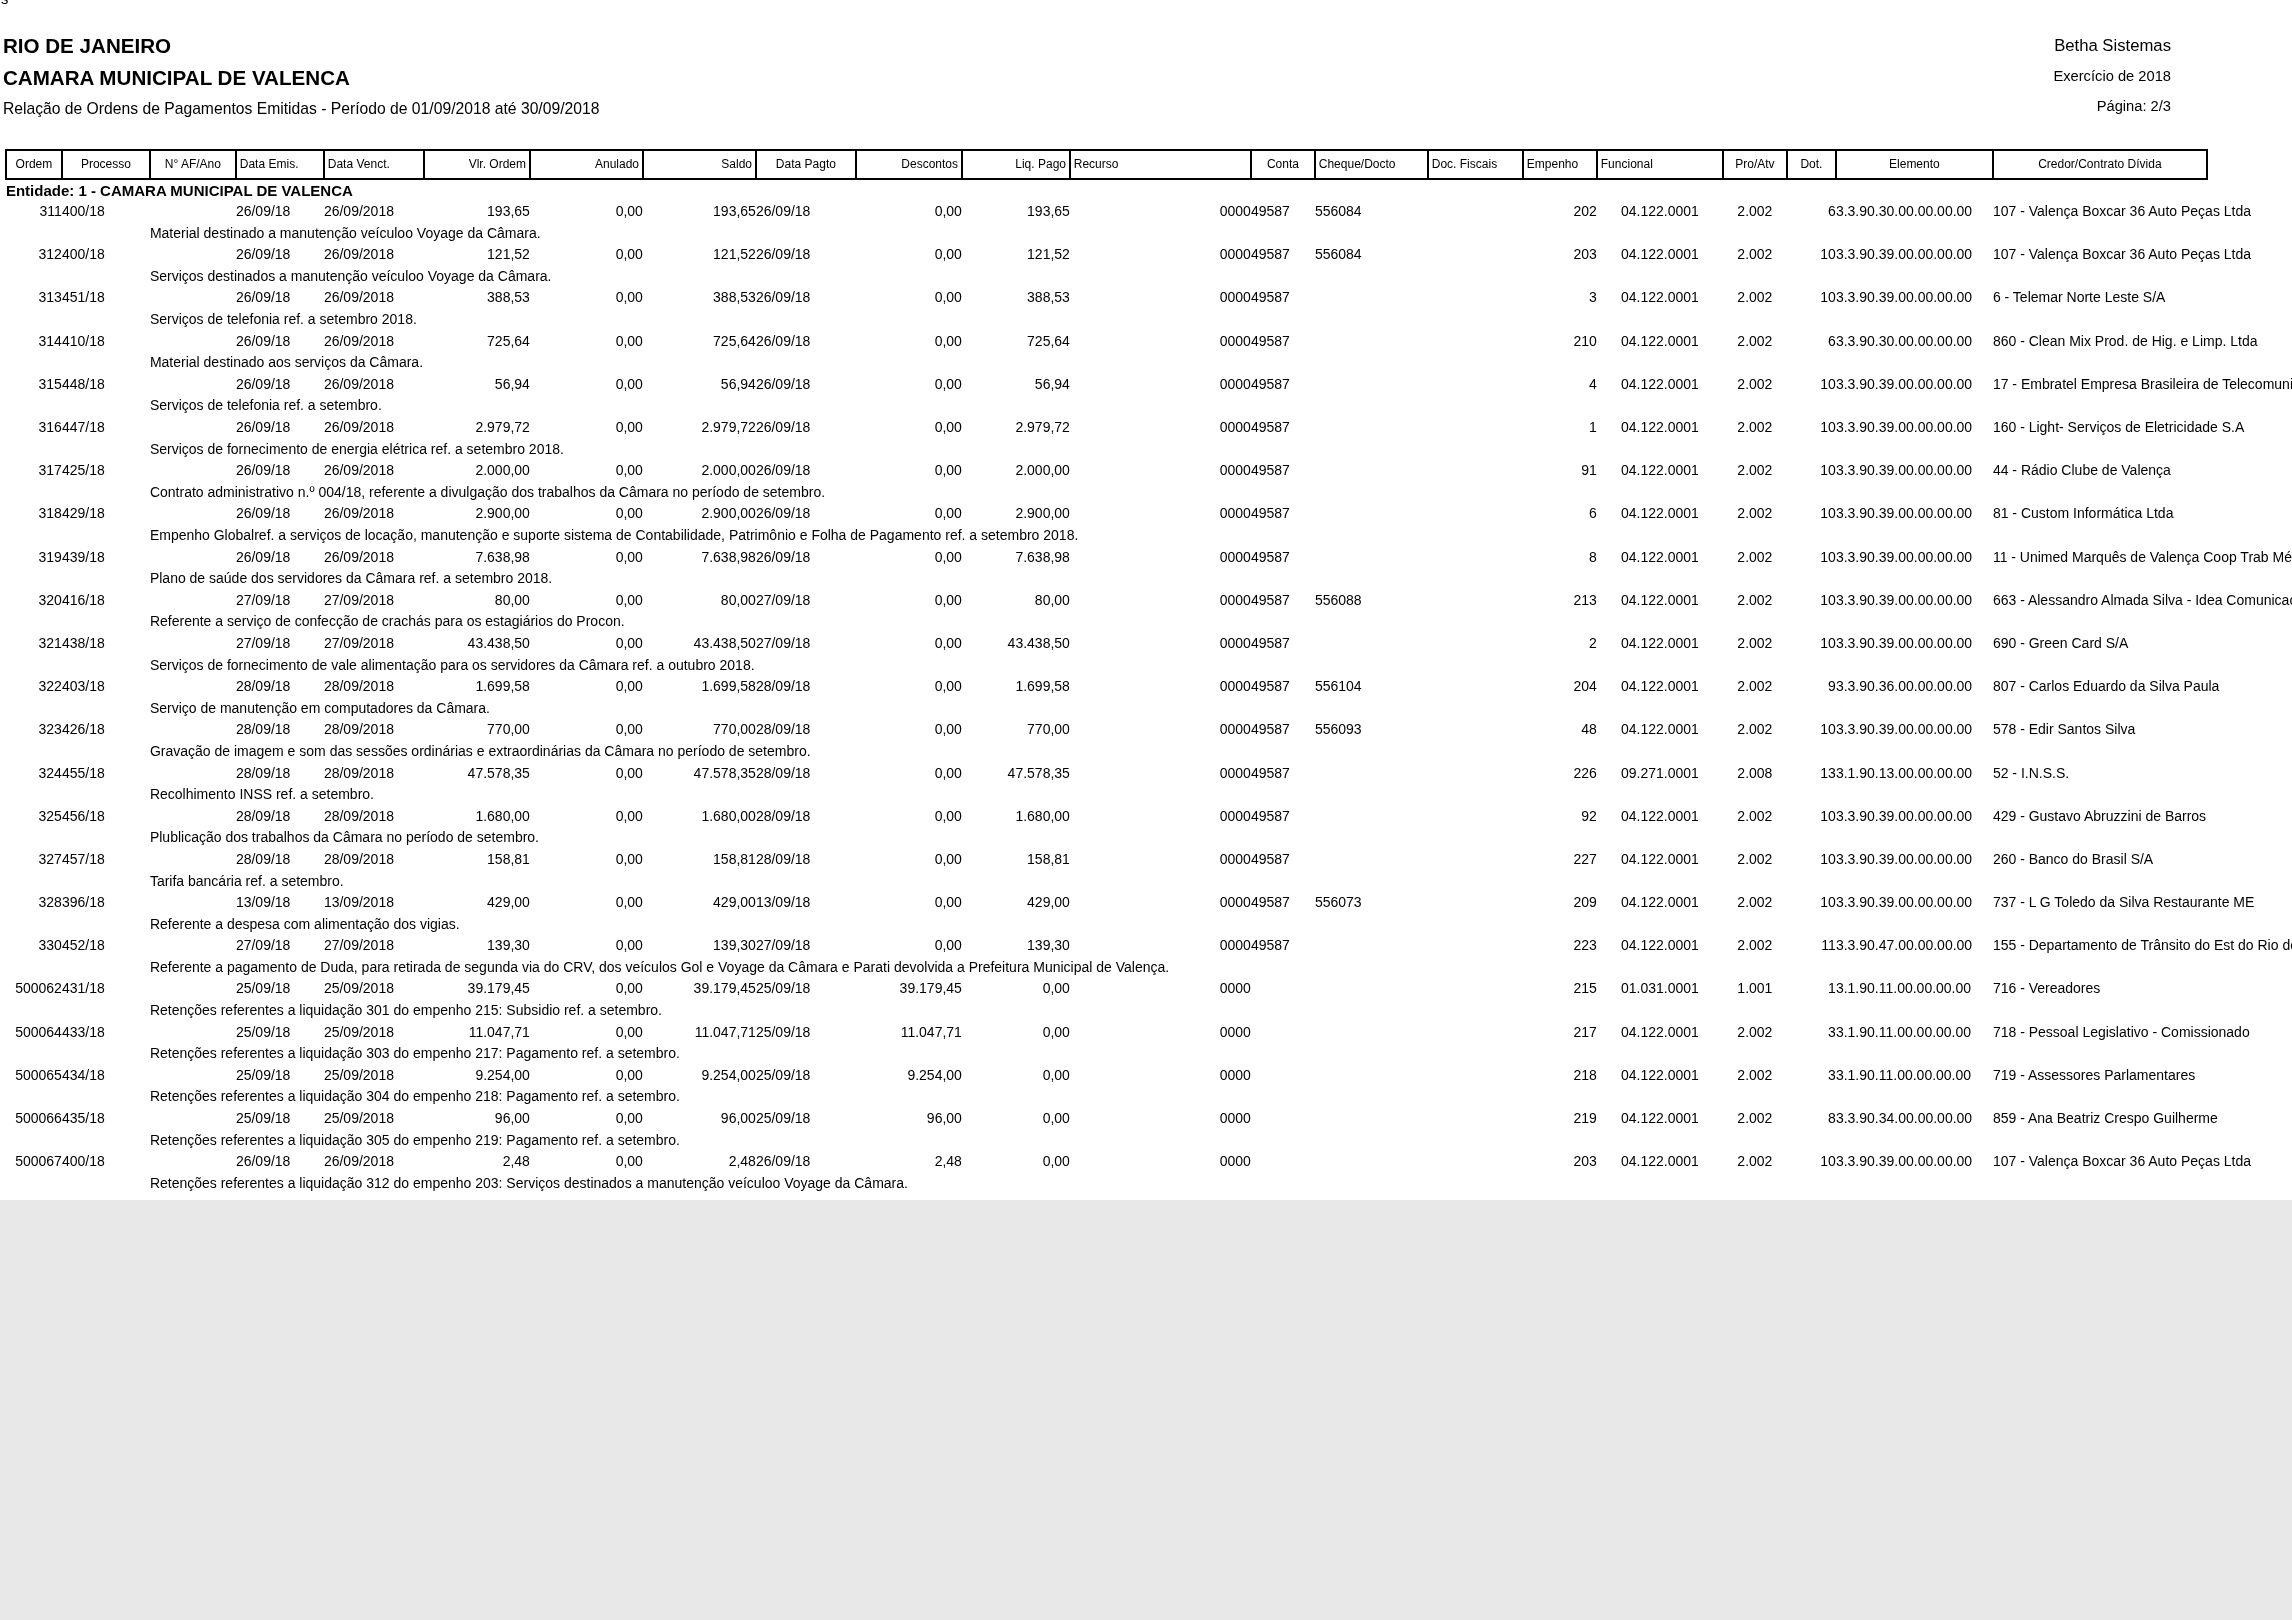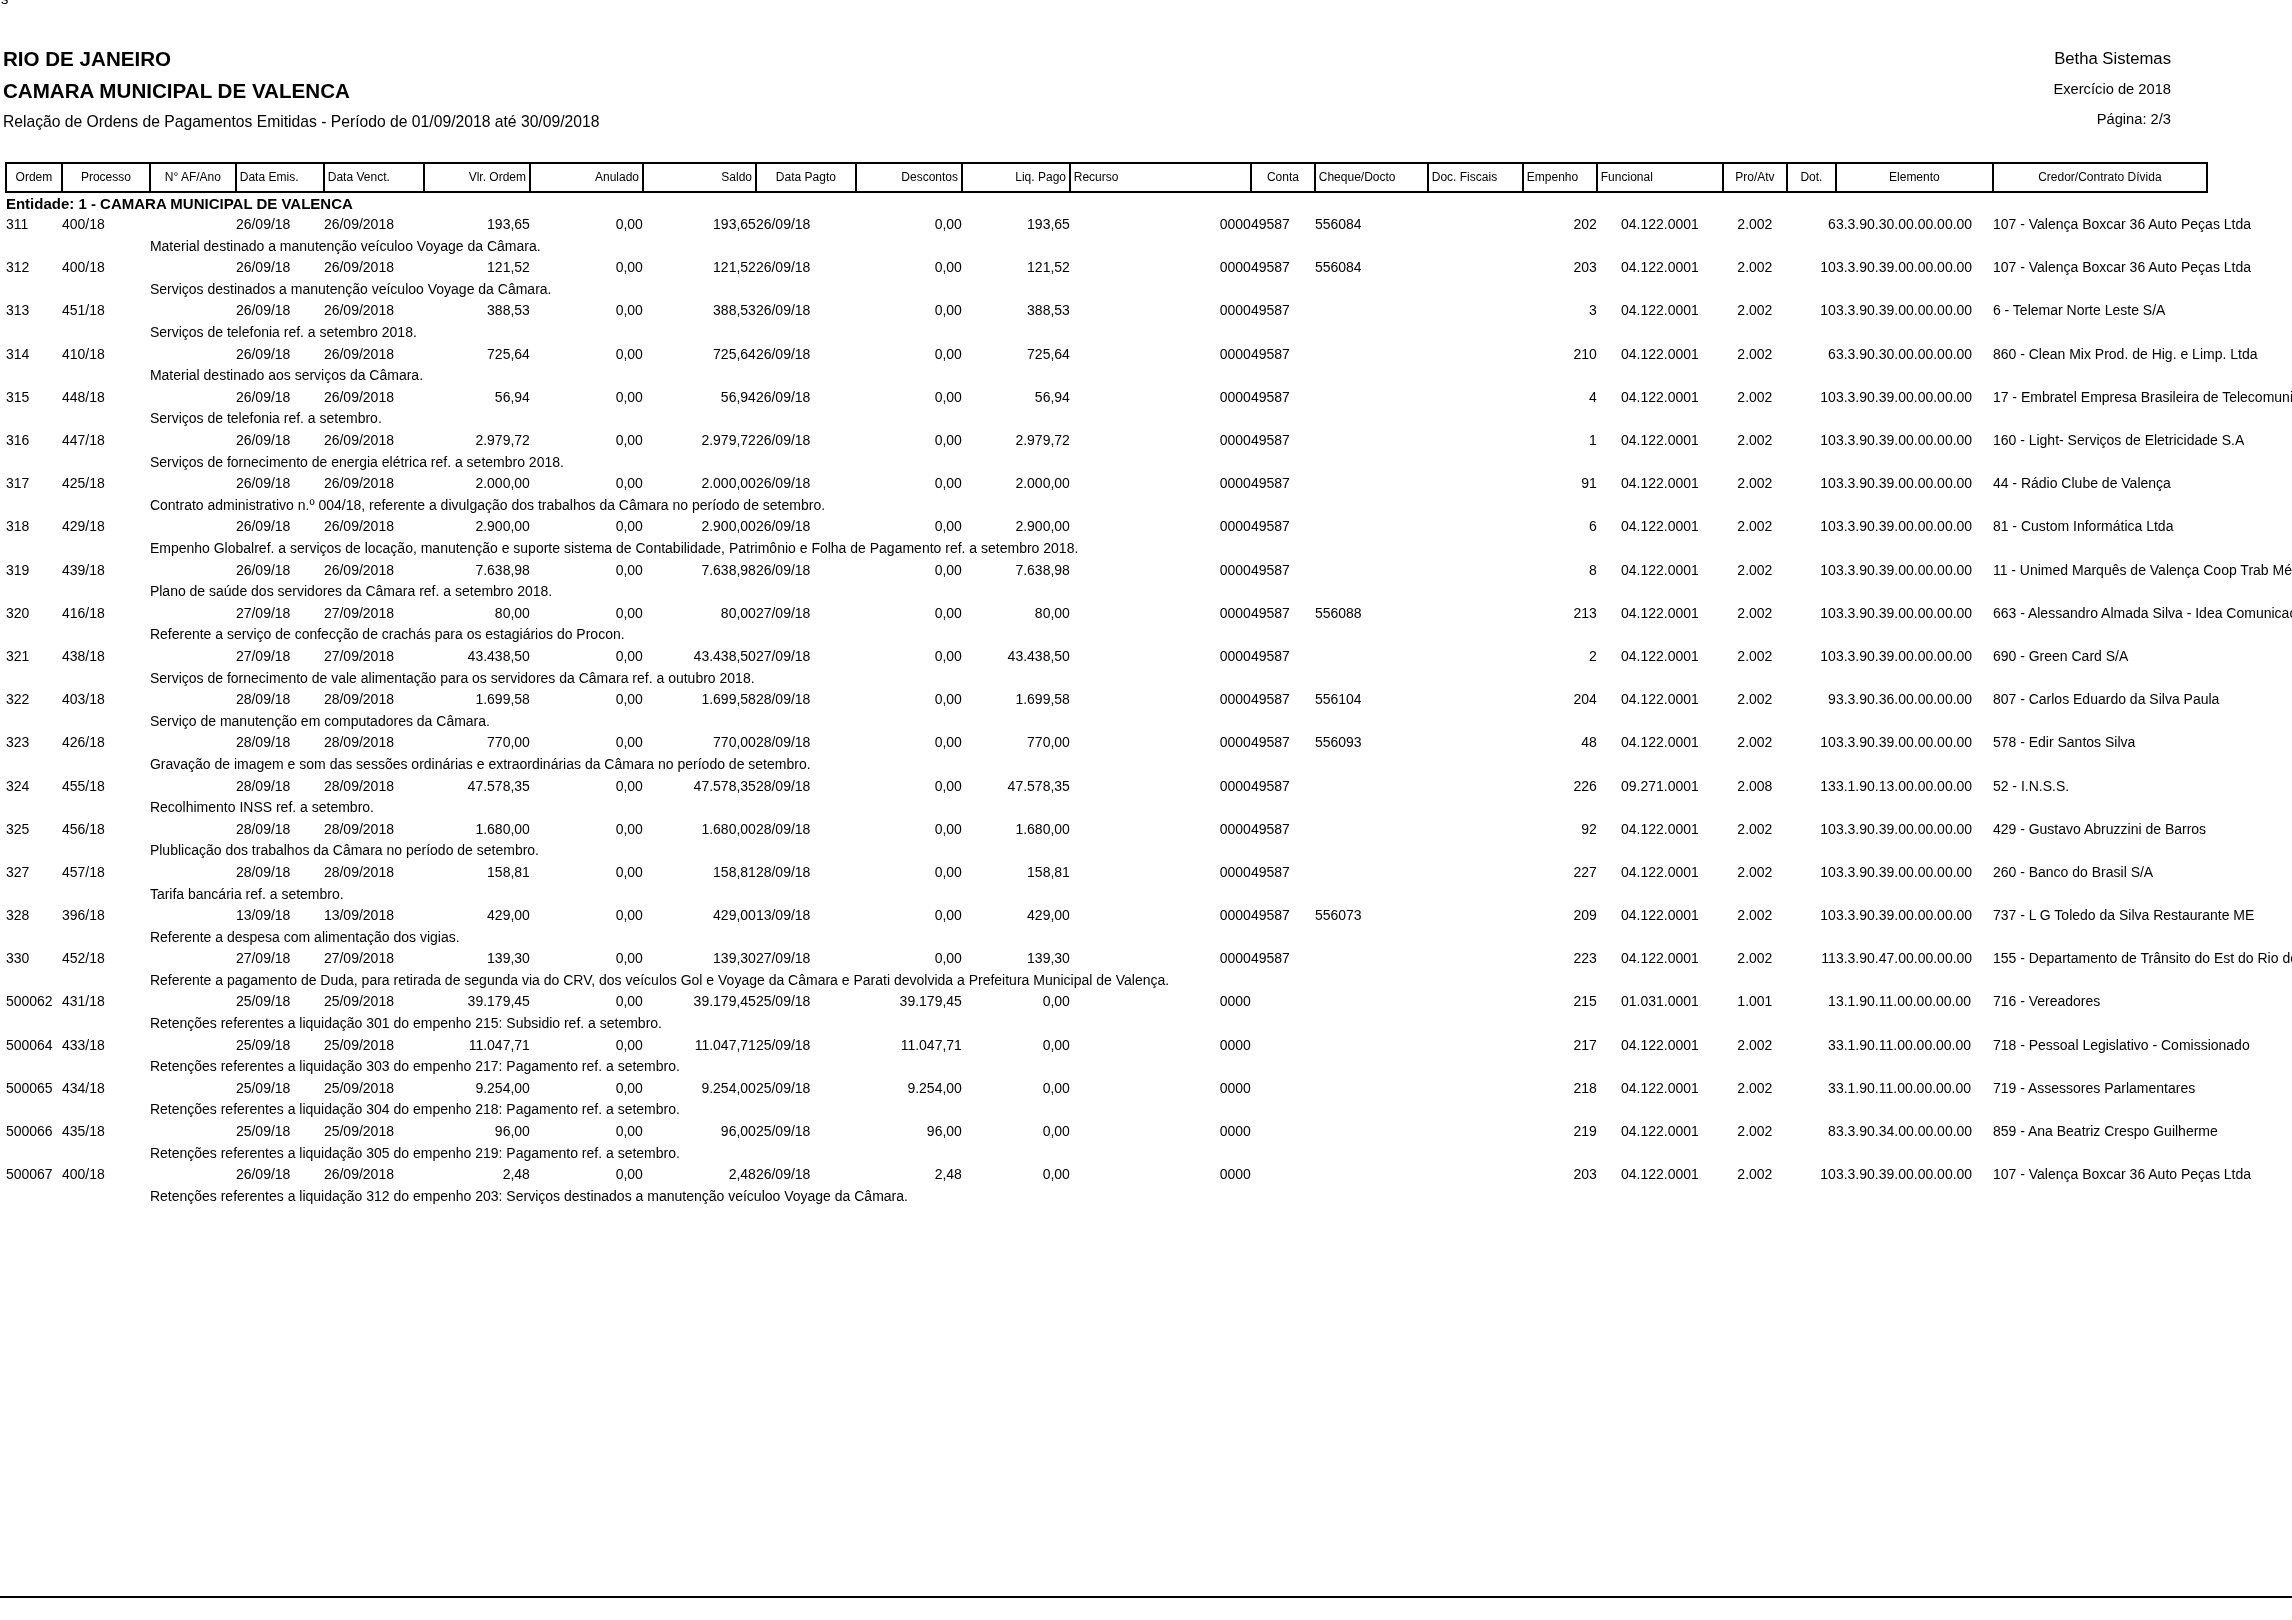--- a/index.html
+++ b/index.html
@@ -1,22 +1,22 @@
 <!DOCTYPE html>
 <html><head>
 <meta charset="utf-8">
 <style>
   * { box-sizing: border-box; }
   html, body { margin: 0; padding: 0; background: #e8e8e8; }
   .page {
-    width: 2293px; height: 1620px;
+    width: 2293px; height: 1200px;
     background: #ffffff; color: #000;
     position: relative; overflow: hidden;
     font-family: "Liberation Sans", "DejaVu Sans", sans-serif;
-    padding-top: 43px;
+    padding-top: 30px;
   }
   .corner-artifact {
     position: absolute; top: -7.8px; left: 1px;
     font-size: 14.7px; line-height: 14.7px;
   }
   .report-header { display: flex; justify-content: space-between; padding: 0 122px 0 2.9px; }
   .rh-left h1 { margin: 0; font-size: 20.6px; line-height: 32px; font-weight: bold; }
   .rh-left p { margin: 0; font-size: 15.7px; line-height: 29px; }
   .rh-right { text-align: right; }
   .rh-right .vendor { font-size: 16.7px; line-height: 31px; }
@@ -35,21 +35,21 @@
   table.report td {
     vertical-align: top; line-height: 21.6px;
     padding: 0; white-space: nowrap; overflow: visible;
   }
   td.entity-cell { font-weight: bold; font-size: 15px; padding: 7.8px 0 5.9px 2.9px; }
 
   
   th.h-left { text-align: left; } th.h-right { text-align: right; } th.h-center { text-align: center; }
 
   
-  td.c-ordem   { text-align: left; padding-right: 4.9px; }
+  td.c-ordem   { text-align: right; padding-right: 4.9px; }
   td.c-proc    { text-align: left;  padding-left: 9.8px; }
   td.c-emis    { text-align: left;  padding-left: 5.9px; }
   td.c-venct   { text-align: left;  padding-left: 3.9px; }
   td.c-vlr     { text-align: right; padding-right: 9.8px; }
   td.c-anul    { text-align: right; padding-right: 11.8px; }
   td.c-saldo   { text-align: right; padding-right: 7.8px; }
   td.c-pagto   { text-align: left;  padding-left: 19.6px; }
   td.c-desc    { text-align: right; padding-right: 15.7px; }
   td.c-liq     { text-align: right; padding-right: 11.8px; }
   td.c-rec     { text-align: right; padding-right: 5.9px; }

